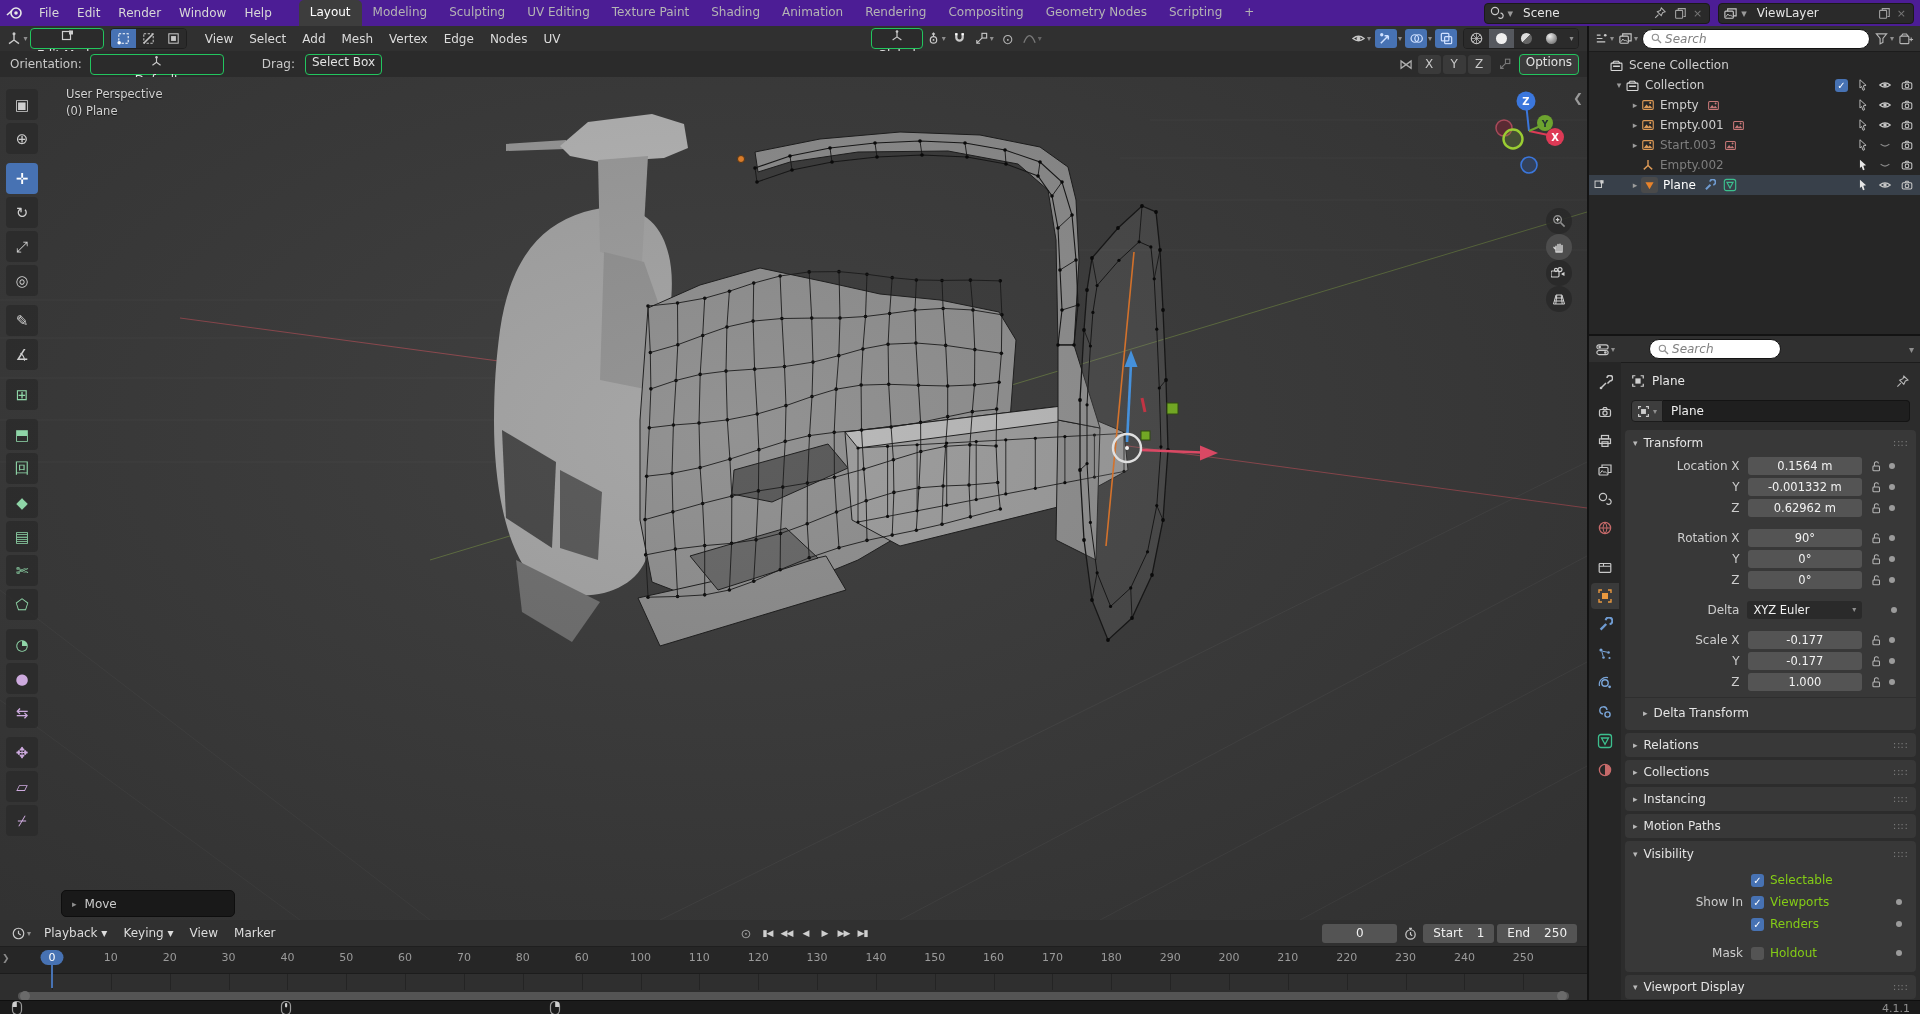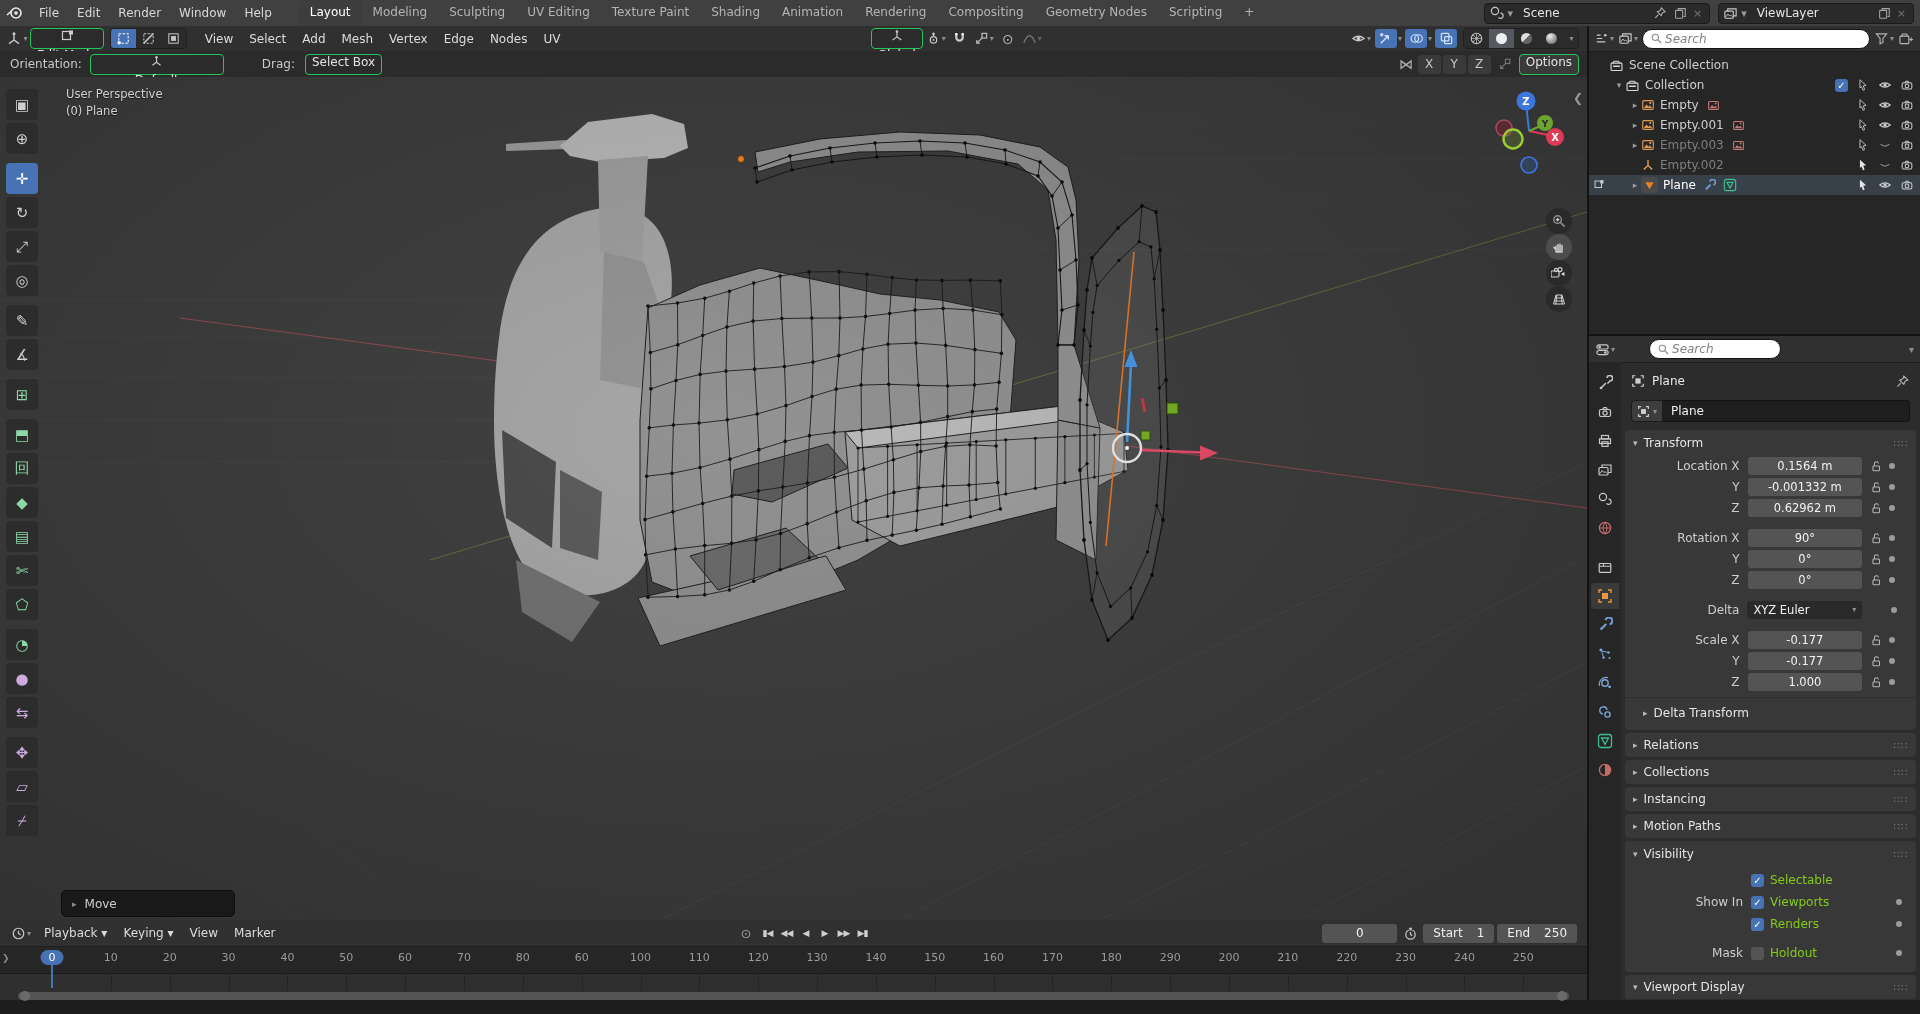--- a/index.html
+++ b/index.html
@@ -6,21 +6,21 @@
   #app{position:relative;width:1920px;height:1014px;background:#1d1d1d;
        font-family:"DejaVu Sans","Liberation Sans",sans-serif;font-size:12px;color:#d6d6d6;
        overflow:hidden;-webkit-user-select:none;user-select:none;}
   .abs{position:absolute;}
   .row{display:flex;align-items:center;}
   .grow{flex:1;}
   svg{display:block;}
   .ic{display:inline-flex;align-items:center;justify-content:center;}
 
   
-  #topbar{left:0;top:0;width:1920px;height:26px;background:#404040;display:flex;align-items:center;border-bottom:1px solid #101010;}
+  #topbar{left:0;top:0;width:1920px;height:26px;background:#4c1d95;display:flex;align-items:center;border-bottom:1px solid #101010;}
   #topbar .menu-item{padding:0 9px;color:#d8d8d8;height:26px;display:flex;align-items:center;border-radius:4px;cursor:default;}
   #ws-tabs{display:flex;align-items:flex-end;height:26px;margin-left:18px;}
   .ws-tab{padding:4px 11px 5px;color:#b4b4b4;border-radius:5px 5px 0 0;height:17px;line-height:17px;}
   .ws-tab.active{background:#3d3d3d;color:#fff;}
   .idblock{display:flex;align-items:center;background:#2a2a2a;border:1px solid #1a1a1a;border-radius:4px;height:19px;padding:0 4px;margin-left:8px;}
   .idblock .txt{padding:0 7px;color:#e5e5e5;}
   .idblock .mini{color:#9a9a9a;margin:0 3px;font-size:11px;}
 
   
   .edhead{background:#303030;border-bottom:1px solid #232323;display:flex;align-items:center;}
@@ -1128,21 +1128,21 @@
         </div>
         <div class="ol-row muted">
           <span class="row" style="margin-left: 40px;">
             <span class="expand">▸</span>
             <span class="ic">
               <svg width="14" height="14" viewBox="0 0 16 16" style="color: rgb(221, 154, 87);">
                 <use href="#def-image"></use>
               </svg>
             </span>
           </span>
-          <span class="lbl">Empty.003</span>
+          <span class="lbl">Start.003</span>
           <span class="ic" style="margin-left: 8px;">
             <svg width="13" height="13" viewBox="0 0 16 16" style="color: rgb(198, 119, 119);">
               <use href="#def-image"></use>
             </svg>
           </span>
           <span class="ol-right">
             <span class="ic">
               <svg width="14" height="14" viewBox="0 0 16 16">
                 <use href="#def-pointer-o"></use>
               </svg>
@@ -1662,13 +1662,31 @@
       <div class="bar"></div>
       <div class="knob" style="left:20px"></div>
       <div class="knob" style="right:20px"></div>
     </div>
     <div id="playhead" style="left: 51px; top: 44px; height: 24px;"></div>
   </div>
 
   <div class="vseam"></div>
   <div class="hseam"></div>
 
+  <div id="statusbar" class="abs">
+    <span class="mouseic ic">
+        <svg width="14" height="16" viewBox="0 0 14 16">
+          <use href="#def-mouse-l"></use>
+        </svg>
+      </span>
+    <span class="mouseic ic" style="margin-left:255px">
+        <svg width="14" height="16" viewBox="0 0 14 16">
+          <use href="#def-mouse-m"></use>
+        </svg>
+      </span>
+    <span class="mouseic ic" style="margin-left:255px">
+        <svg width="14" height="16" viewBox="0 0 14 16">
+          <use href="#def-mouse-r"></use>
+        </svg>
+      </span>
+    <span id="version">4.1.1</span>
+  </div>
 </div>
 
 </body></html>

